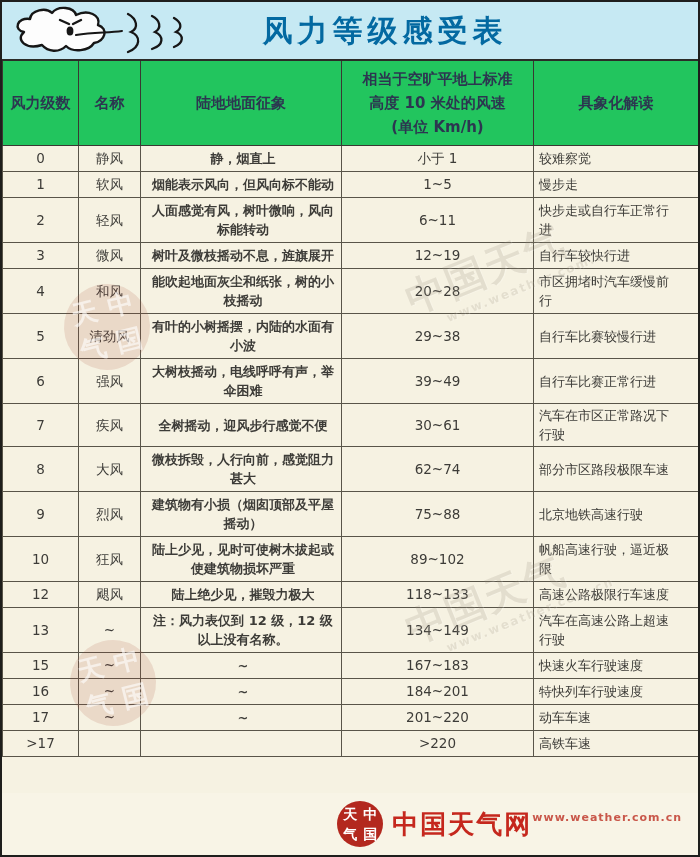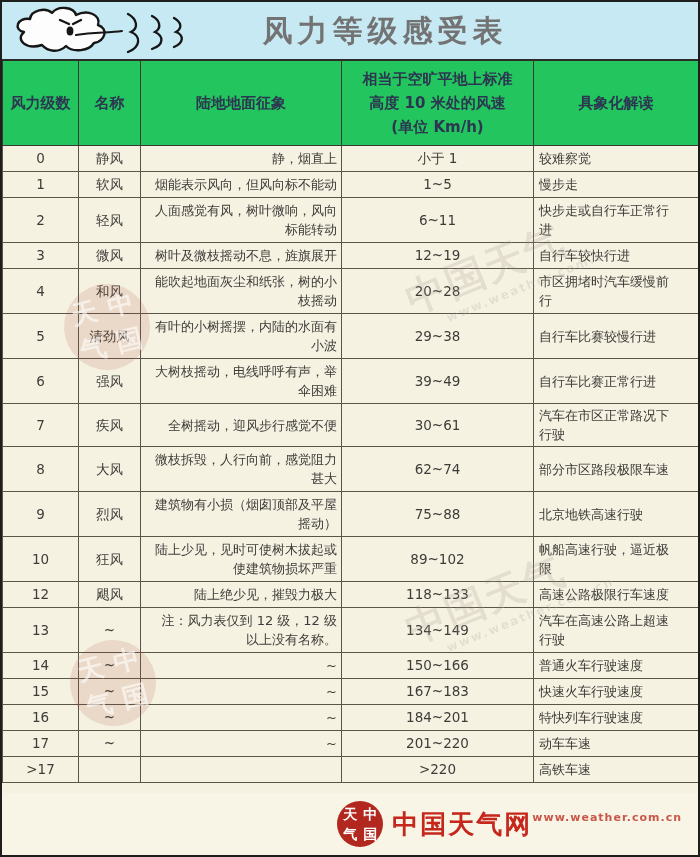--- a/index.html
+++ b/index.html
@@ -5,38 +5,38 @@
   html,body{margin:0;padding:0;background:#e8e8e8;}
   .page{
     width:700px;height:857px;box-sizing:border-box;position:relative;overflow:hidden;
     background:#f6f2e2;border:2px solid #1e1e1c;
     font-family:"DejaVu Sans","Liberation Sans",sans-serif;
   }
   
   .title-band{height:57px;background:#c6e9f3;border-bottom:2px solid #2b2b28;position:relative;}
   .page-title{
     text-align:center;line-height:57px;font-size:30px;font-weight:800;
-    color:#737373;letter-spacing:5px;padding-left:70px;
+    color:#0369a1;letter-spacing:5px;padding-left:70px;
   }
   .cloud-wrap{position:absolute;left:10px;top:3px;width:195px;height:52px;}
   
   table{width:696px;border-collapse:collapse;table-layout:fixed;}
   col.c1{width:76px;}col.c2{width:62px;}col.c3{width:201px;}col.c4{width:192px;}col.c5{width:165px;}
   th{
     background:#22c55e;border:1px solid #3a3832;border-top:none;
     color:#2c3650;font-weight:bold;font-size:15px;padding:6px 2px;text-align:center;vertical-align:middle;
   }
   .speed-line{display:block;line-height:24px;}
   td{
     border:1px solid #595549;font-size:13px;color:#3d3c38;line-height:19px;
     padding:2px 4px;vertical-align:middle;background:transparent;box-sizing:border-box;
     word-break:break-all;
   }
   td.c1,td.c2,td.c4{text-align:center;font-size:13.5px;}
-  td.c3{text-align:right;padding-left:8px;}
+  td.c3{text-align:center;padding-left:8px;font-weight:bold;}
   td.c5{text-align:left;padding-left:5px;padding-right:18px;}
   tr.s td{height:26px;}
   tr.d td{height:45px;}
   
   .footer{
     position:absolute;left:0;right:0;bottom:0;height:62px;background:#f8f4e6;
     display:flex;align-items:center;justify-content:flex-end;gap:9px;padding-right:16px;
   }
   .seal{
     width:46px;height:46px;border-radius:50%;background:#b3281e;
@@ -187,27 +187,20 @@
           <td class="c5">高速公路极限行车速度</td>
         </tr>
       <tr class="d">
           <td class="c1">13</td>
           <td class="c2">~</td>
           <td class="c3">注：风力表仅到 12 级，12 级以上没有名称。</td>
           <td class="c4">134~149</td>
           <td class="c5">汽车在高速公路上超速行驶</td>
         </tr>
       <tr class="s">
-          <td class="c1">14</td>
-          <td class="c2">~</td>
-          <td class="c3">~</td>
-          <td class="c4">150~166</td>
-          <td class="c5">普通火车行驶速度</td>
-        </tr>
-      <tr class="s">
           <td class="c1">15</td>
           <td class="c2">~</td>
           <td class="c3">~</td>
           <td class="c4">167~183</td>
           <td class="c5">快速火车行驶速度</td>
         </tr>
       <tr class="s">
           <td class="c1">16</td>
           <td class="c2">~</td>
           <td class="c3">~</td>

